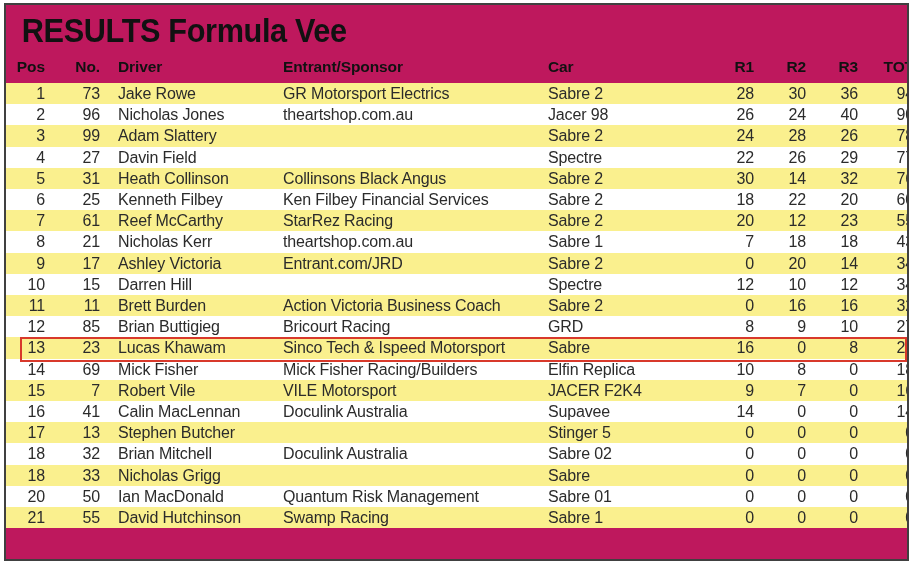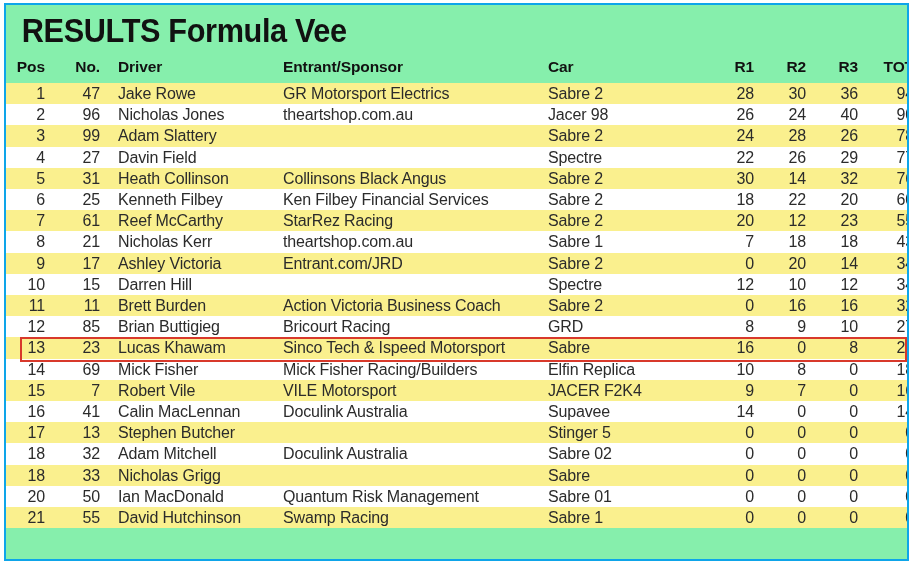--- a/index.html
+++ b/index.html
@@ -7,22 +7,22 @@
     margin: 0; padding: 0;
     width: 923px; height: 567px;
     background: #ffffff;
     font-family: "Liberation Sans", "DejaVu Sans", sans-serif;
     -webkit-font-smoothing: antialiased;
   }
   #card {
     position: absolute;
     left: 4px; top: 3px;
     width: 905px; height: 558px;
-    background: #86efac;
-    border: 2px solid #0ea5e9;
+    background: #be185d;
+    border: 2px solid #404040;
     overflow: hidden;
   }
   #inner {
     position: absolute;
     left: 0; top: 0; right: 0; bottom: 0;
     padding: 0;
   }
   #title {
     font-family: "Liberation Sans Narrow", "Liberation Sans", "DejaVu Sans", sans-serif;
     font-weight: bold;
@@ -121,21 +121,21 @@
           <th class="al-l pad-l">Car</th>
           <th class="al-r pad-r">R1</th>
           <th class="al-r pad-r">R2</th>
           <th class="al-r pad-r">R3</th>
           <th class="al-r pad-r">TOT</th>
         </tr>
       </thead>
       <tbody id="tbody">
           <tr class="band">
             <td class="al-r pad-r">1</td>
-            <td class="al-r pad-r">47</td>
+            <td class="al-r pad-r">73</td>
             <td class="al-l pad-l">Jake Rowe</td>
             <td class="al-l pad-l">GR Motorsport Electrics</td>
             <td class="al-l pad-l">Sabre 2</td>
             <td class="al-r pad-r">28</td>
             <td class="al-r pad-r">30</td>
             <td class="al-r pad-r">36</td>
             <td class="al-r pad-r">94</td>
           </tr>
           <tr class="plain">
             <td class="al-r pad-r">2</td>
@@ -309,21 +309,21 @@
             <td class="al-l pad-l"></td>
             <td class="al-l pad-l">Stinger 5</td>
             <td class="al-r pad-r">0</td>
             <td class="al-r pad-r">0</td>
             <td class="al-r pad-r">0</td>
             <td class="al-r pad-r">0</td>
           </tr>
           <tr class="plain">
             <td class="al-r pad-r">18</td>
             <td class="al-r pad-r">32</td>
-            <td class="al-l pad-l">Adam Mitchell</td>
+            <td class="al-l pad-l">Brian Mitchell</td>
             <td class="al-l pad-l">Doculink Australia</td>
             <td class="al-l pad-l">Sabre 02</td>
             <td class="al-r pad-r">0</td>
             <td class="al-r pad-r">0</td>
             <td class="al-r pad-r">0</td>
             <td class="al-r pad-r">0</td>
           </tr>
           <tr class="band">
             <td class="al-r pad-r">18</td>
             <td class="al-r pad-r">33</td>

